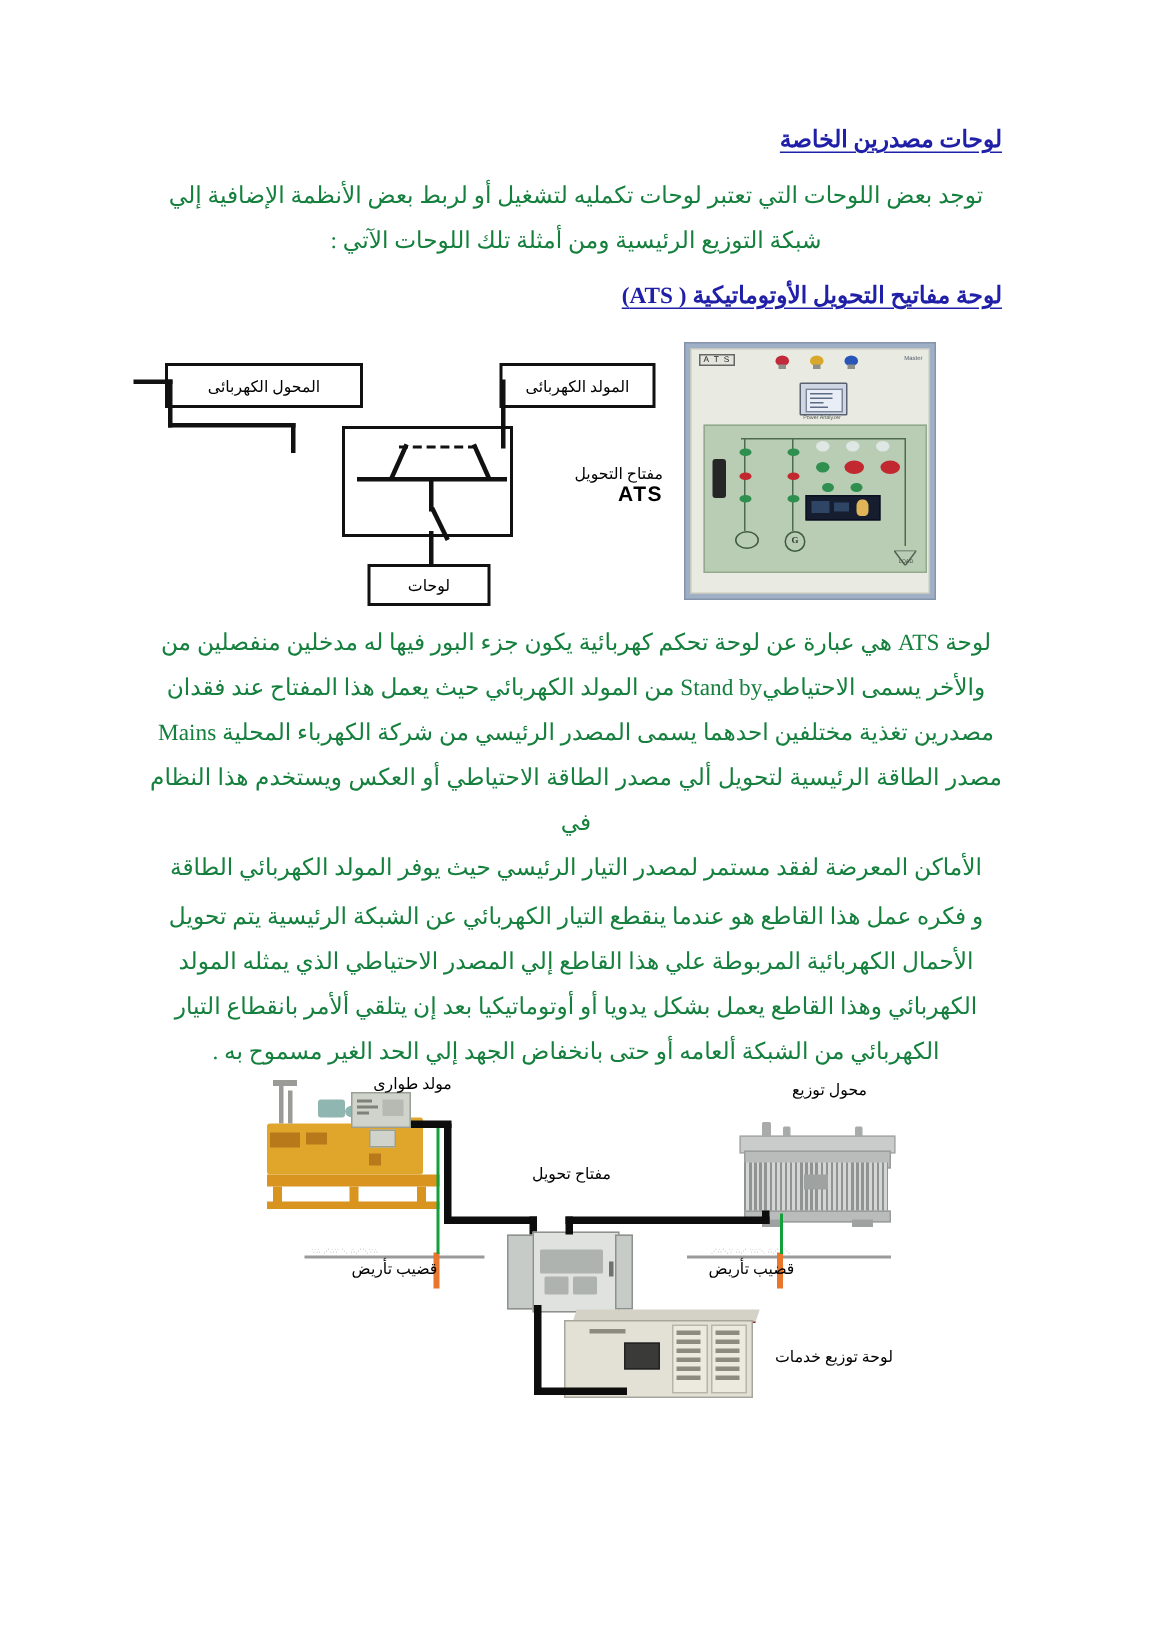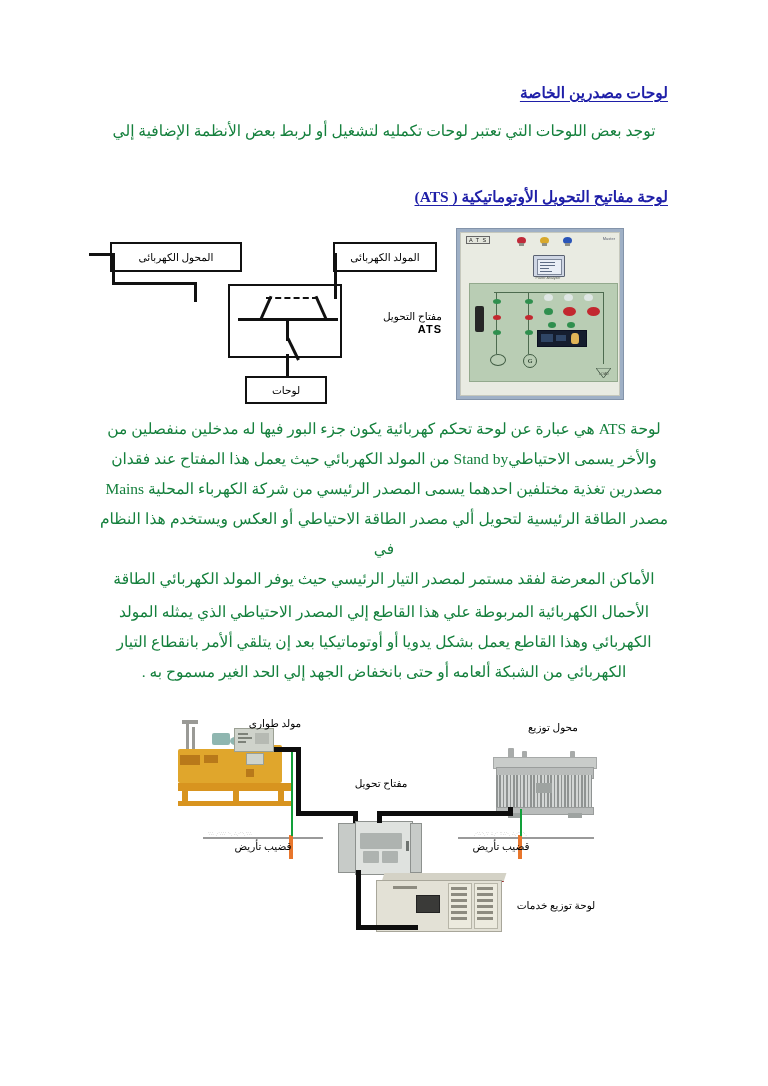--- a/index.html
+++ b/index.html
@@ -283,20 +283,21 @@
 </style>
 </head>
 <body>
 
 <div class="page">
 
   <div class="heading" style="right:100px; top:84px;">لوحات مصدرين الخاصة</div>
 
   <div class="para" style="right:100px; top:116px; width:568px;">
     <p>توجد بعض اللوحات التي  تعتبر لوحات تكمليه لتشغيل أو لربط بعض الأنظمة الإضافية إلي</p>
+    <p>شبكة التوزيع الرئيسية ومن أمثلة تلك اللوحات الآتي :</p>
   </div>
 
   <div class="heading" style="right:100px; top:188px;">لوحة مفاتيح التحويل  الأوتوماتيكية  ( ATS)</div>
 
   <div id="ats-schematic">
 
     <div class="box" style="right:198px; top:14px; width:128px; height:26px;">المحول الكهربائى</div>
 
     <div class="box" style="right:3px; top:14px; width:100px; height:26px;">المولد الكهربائى</div>
 
@@ -321,21 +322,21 @@
 
     <div class="wire" style="right:151px; top:91px; width:3px; height:22px;"></div>
     <div class="contact" style="right:140px; top:108px; width:3px; height:24px;
          transform: rotate(-26deg);"></div>
     <div class="wire" style="right:151px; top:126px; width:3px; height:24px;"></div>
 
     <div class="box" style="right:113px; top:148px; width:78px; height:24px;">لوحات</div>
 
     <div class="dlabel" style="right:-2px; top:82px; width:92px; text-align:right;">
       <span>مفتاح التحويل</span><br>
-      <b style="font-family:'Liberation Sans',sans-serif; font-size:11px; letter-spacing:1px;">ATS</b>
+      <b style="font-family:'Liberation Sans',sans-serif; font-size:14px; letter-spacing:1px;">ATS</b>
     </div>
   </div>
 
   <div id="ats-panel">
     <div class="panel-face">
 
       <div class="ats-tag">A T S</div>
       <div class="brand-tag">Master</div>
 
       <div class="lamp" style="left:56px; top:4px; background:#c02a3a;"></div>
@@ -403,20 +404,21 @@
 
   <div class="para" style="right:100px; top:414px; width:568px;">
     <p>لوحة  ATS هي عبارة عن لوحة تحكم كهربائية يكون جزء البور فيها له مدخلين منفصلين من</p>
     <p>والأخر يسمى الاحتياطيStand by من المولد الكهربائي حيث يعمل هذا المفتاح عند فقدان</p>
     <p>مصدرين تغذية مختلفين احدهما يسمى المصدر الرئيسي من شركة الكهرباء المحلية Mains</p>
     <p>مصدر الطاقة الرئيسية لتحويل ألي مصدر الطاقة الاحتياطي أو العكس ويستخدم هذا النظام  في</p>
     <p>الأماكن المعرضة لفقد مستمر لمصدر التيار الرئيسي حيث يوفر المولد الكهربائي الطاقة</p>
   </div>
 
   <div class="para" style="right:100px; top:597px; width:568px;">
+    <p>و فكره عمل هذا القاطع هو عندما ينقطع التيار الكهربائي  عن الشبكة الرئيسية  يتم تحويل</p>
     <p>الأحمال الكهربائية المربوطة علي هذا القاطع إلي المصدر  الاحتياطي الذي يمثله المولد</p>
     <p>الكهربائي وهذا القاطع يعمل بشكل يدويا أو أوتوماتيكيا بعد إن يتلقي ألأمر بانقطاع التيار</p>
     <p>الكهربائي من الشبكة ألعامه  أو حتى بانخفاض الجهد إلي الحد الغير مسموح به .</p>
   </div>
 
   <div id="system-fig">
 
     <div>
 
       <div class="gen-base" style="left:0px; top:68px; width:115px; height:8px;"></div>

